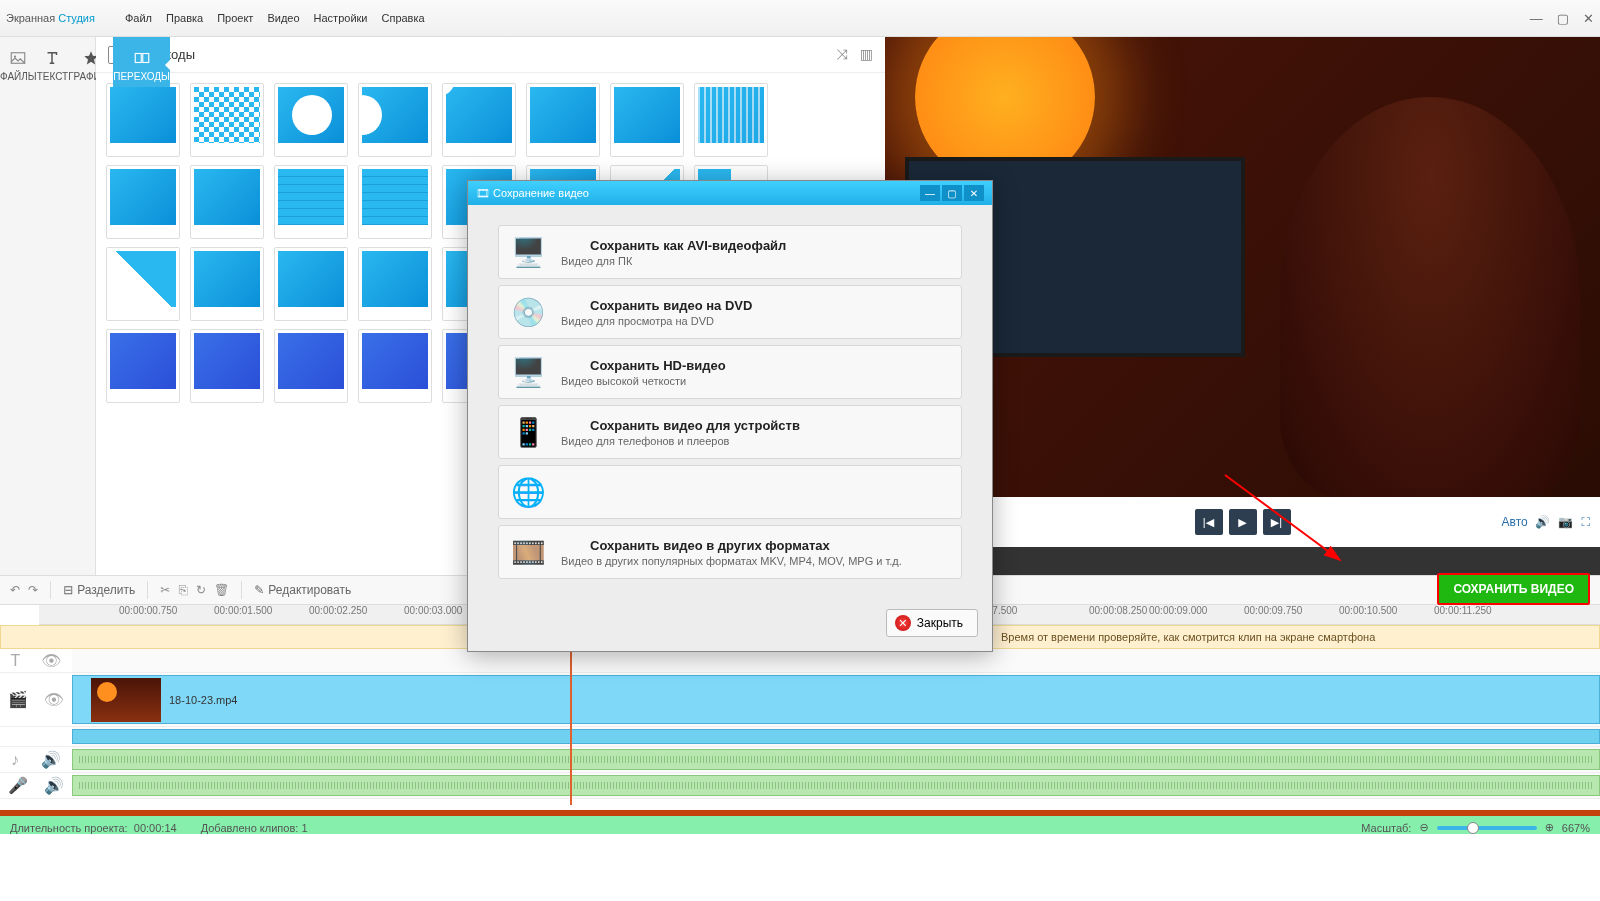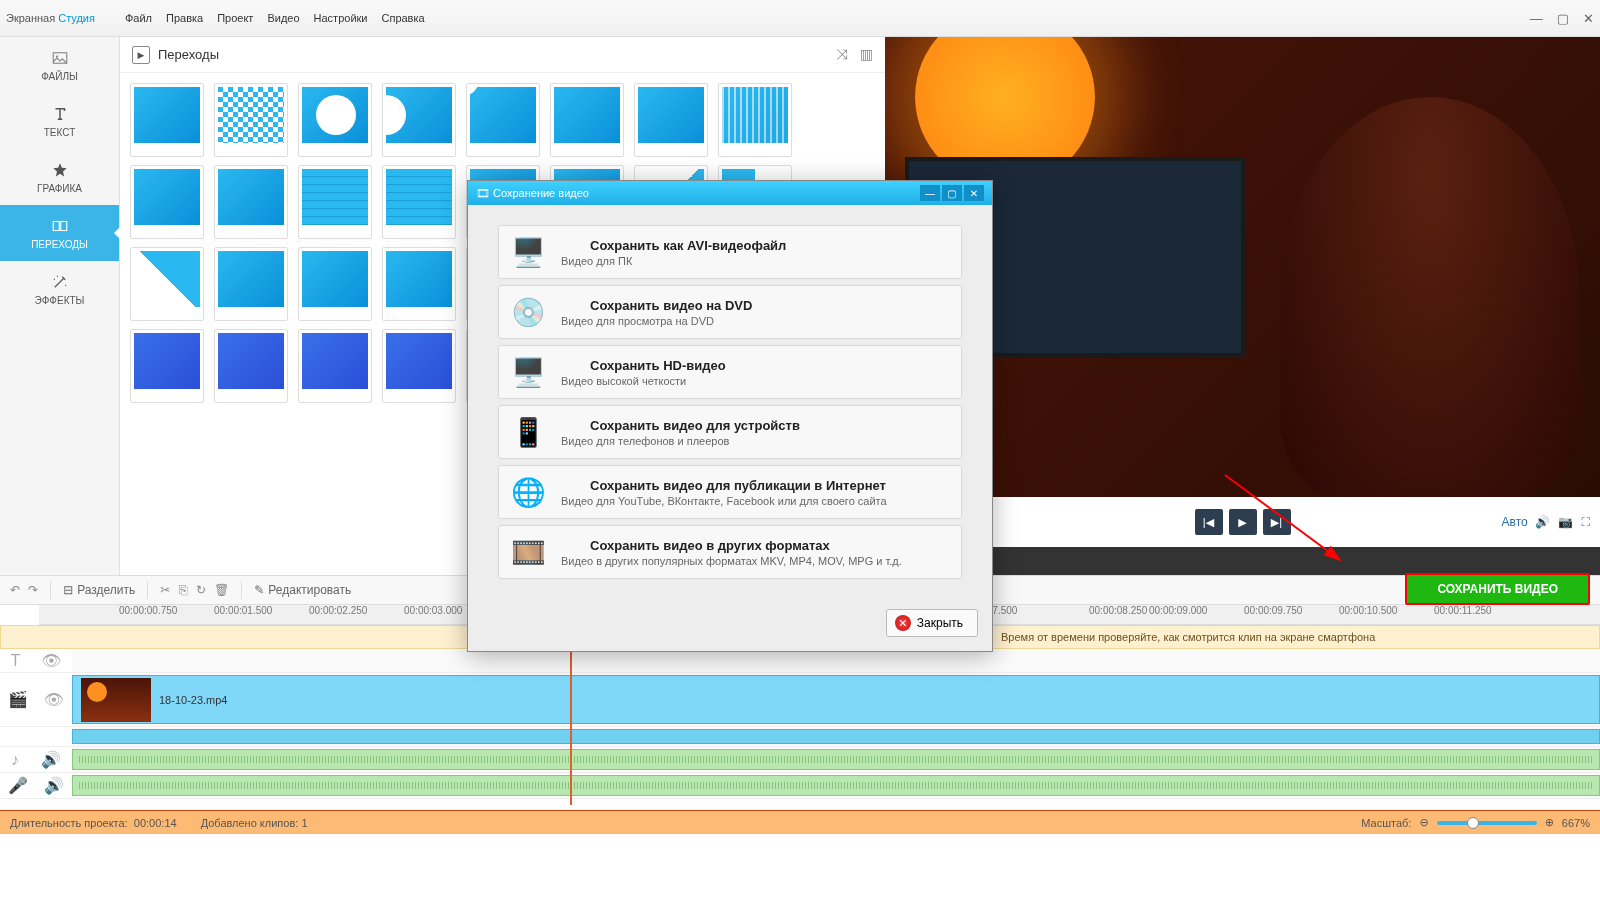--- a/index.html
+++ b/index.html
@@ -8,21 +8,21 @@
 
 .titlebar { height: 34px; background: linear-gradient(#fafafa,#f0f0f0); display: flex; align-items: center; padding: 18px 6px; font-size: 11px; color: #333; border-bottom: 1px solid #ddd; }
 .titlebar .brand1 { color: #555; }
 .titlebar .brand2 { color: #0099cc; margin-left: 3px; }
 .titlebar .menu { display: flex; gap: 14px; margin-left: 30px; }
 .titlebar .menu span { cursor: pointer; }
 .titlebar .winctrl { margin-left: auto; display: flex; gap: 14px; font-size: 13px; color: #666; }
 
 
 .main { display: flex; height: 538px; }
-.left-tabs { width: 120px; background: #f5f5f5; border-right: 1px solid #e0e0e0; display: flex; flex-direction: column; }
+.left-tabs { width: 96px; background: #f5f5f5; border-right: 1px solid #e0e0e0; display: flex; }
 .left-tab { height: 56px; display: flex; flex-direction: column; align-items: center; justify-content: center; font-size: 10px; color: #555; gap: 4px; cursor: pointer; }
 .left-tab.active { background: #3bb5e8; color: #fff; position: relative; }
 .left-tab.active::after { content: ''; position: absolute; right: -1px; top: 50%; transform: translateY(-50%); border: 6px solid transparent; border-right-color: #fff; }
 .left-tab svg { width: 18px; height: 18px; }
 
 
 .transitions-panel { flex: 1; background: #fff; display: flex; flex-direction: column; }
 .t-header { height: 36px; display: flex; align-items: center; padding: 0 12px; border-bottom: 1px solid #eee; }
 .t-header .t-icon { width: 18px; height: 18px; border: 1px solid #888; border-radius: 2px; display: flex; align-items: center; justify-content: center; font-size: 9px; color: #555; margin-right: 8px; }
 .t-header .t-title { font-size: 13px; color: #333; }
@@ -39,48 +39,48 @@
 
 .preview { width: 715px; background: #333; position: relative; }
 .preview-img { width: 100%; height: 460px; background: linear-gradient(135deg,#4a1408,#2a0c04); position: relative; overflow: hidden; }
 .lamp { position: absolute; width: 180px; height: 180px; border-radius: 50%; background: radial-gradient(circle,#ffb020,#ff8010); top: -30px; left: 30px; box-shadow: 0 0 60px 30px rgba(255,140,16,.4); }
 .monitor { position: absolute; top: 120px; left: 20px; width: 340px; height: 200px; background: #1a2838; border: 4px solid #1a1a1a; }
 .person { position: absolute; right: 20px; top: 60px; width: 300px; height: 400px; background: radial-gradient(ellipse at 50% 20%,#5a2010,#2a0804); border-radius: 50% 50% 20% 20%; }
 .preview-controls { height: 50px; background: #fff; display: flex; align-items: center; justify-content: center; gap: 6px; position: relative; }
 .pc-btn { width: 28px; height: 26px; background: #2c3e50; color: #fff; display: flex; align-items: center; justify-content: center; font-size: 11px; border-radius: 2px; cursor: pointer; }
 .pc-right { position: absolute; right: 10px; display: flex; gap: 8px; align-items: center; font-size: 12px; color: #2a6faa; }
 .save-btn-wrap { position: absolute; right: 10px; bottom: -30px; }
-.save-btn { background: #1eb810; color: #fff; padding: 7px 30px; font-size: 12px; font-weight: bold; border-radius: 2px; border: 2px solid red; cursor: pointer; }
+.save-btn { background: #1eb810; color: #fff; padding: 7px 14px; font-size: 12px; font-weight: bold; border-radius: 2px; border: 2px solid red; cursor: pointer; }
 
 
 .toolbar { height: 30px; background: #f8f8f8; border-top: 1px solid #ddd; border-bottom: 1px solid #ddd; display: flex; align-items: center; padding: 0 10px; gap: 8px; font-size: 12px; color: #888; }
 .toolbar .sep { width: 1px; height: 18px; background: #ddd; margin: 0 4px; }
 .toolbar .tb-btn { display: flex; align-items: center; gap: 4px; cursor: pointer; color: #666; }
 
 
 .timeline-wrap { height: 205px; background: #fff; position: relative; }
 .ruler { height: 20px; background: #f0f0f0; border-bottom: 1px solid #ddd; display: flex; font-size: 10px; color: #777; padding-left: 72px; position: relative; margin-left: 39px; }
 .ruler span { position: absolute; }
 .hint-bar { height: 24px; background: #fff0d0; border: 1px solid #f0d890; font-size: 11px; color: #6a5020; display: flex; align-items: center; padding-left: 1000px; }
 .tl-rows { }
 .tl-row { height: 34px; border-bottom: 1px solid #eee; display: flex; align-items: center; }
 .tl-row.big { height: 54px; }
 .tl-icons { width: 72px; display: flex; align-items: center; justify-content: space-around; color: #aaa; }
 .tl-content { flex: 1; height: 100%; position: relative; background: #fafafa; }
-.clip { position: absolute; left: 0; right: 0; top: 2px; bottom: 2px; background: #7fd8f8; border: 1px solid #4ab0d8; display: flex; align-items: center; padding-left: 8px; font-size: 11px; color: #333; }
+.clip { position: absolute; left: 0; right: 0; top: 2px; bottom: 2px; background: #7fd8f8; border: 1px solid #4ab0d8; display: flex; align-items: center; padding-left: 18px; font-size: 11px; color: #333; }
 .clip .thumb { width: 70px; height: 44px; background: linear-gradient(#4a1408,#8a3010); margin-right: 8px; position: relative; }
 .clip .thumb::after { content:''; position:absolute; width:20px;height:20px;border-radius:50%;background:#ff9020;top:4px;left:6px; }
 .clip.small { background: #6fd0f0; }
 .clip.audio { background: #b8e8b0; border-color: #8ac880; }
 .clip.audio .wave { position:absolute; inset:6px; background: repeating-linear-gradient(90deg,#6aa860,#6aa860 1px,transparent 1px,transparent 3px); opacity:.6; }
 .playhead { position: absolute; left: 570px; top: 0; width: 2px; height: 200px; background: #e06030; z-index: 5; }
 .playhead::before { content:''; position:absolute; top:-6px; left:-5px; border:6px solid transparent; border-top-color:#e06030; }
 
 
-.statusbar { height: 24px; background: #fdba74; border-top: 1px solid #c2410c; display: flex; align-items: center; padding: 0 10px; font-size: 11px; color: #555; gap: 24px; }
+.statusbar { height: 24px; background: #86efac; border-top: 6px solid #c2410c; display: flex; align-items: flex-end; padding: 0 10px; font-size: 11px; color: #555; gap: 24px; }
 .statusbar .right { margin-left: auto; display: flex; align-items: center; gap: 8px; }
 .zoom-slider { width: 100px; height: 4px; background: #3bb5e8; border-radius: 2px; position: relative; }
 .zoom-slider::after { content:''; position:absolute; width:10px;height:10px;background:#fff;border:1px solid #888;border-radius:50%;top:-4px;left:30px; }
 
 
 .dialog { position: absolute; left: 467px; top: 180px; width: 526px; background: #ededed; border: 1px solid #888; box-shadow: 0 4px 24px rgba(0,0,0,.3); z-index: 100; }
 .dialog-title { height: 24px; background: linear-gradient(#3fd0ff,#20b0e8); color: #fff; font-size: 11px; display: flex; align-items: center; padding: 0 8px; }
 .dialog-title .dw { margin-left: auto; display: flex; gap: 2px; }
 .dialog-title .dw span { width: 20px; height: 16px; background: #1090c8; display: flex; align-items: center; justify-content: center; font-size: 10px; cursor: pointer; }
 .dialog-body { padding: 20px 30px 14px; }
@@ -425,24 +425,20 @@
     </div>
     <div class="save-opt">
       <div class="oicon">📱</div>
       <div class="otext">
           <div class="ot">Сохранить видео для устройств</div>
           <div class="od">Видео для телефонов и плееров</div>
         </div>
     </div>
     <div class="save-opt">
       <div class="oicon">🌐</div>
-      <div class="otext">
-          <div class="ot">Сохранить видео для публикации в Интернет</div>
-          <div class="od">Видео для YouTube, ВКонтакте, Facebook или для своего сайта</div>
-        </div>
     </div>
     <div class="save-opt">
       <div class="oicon">🎞️</div>
       <div class="otext">
           <div class="ot">Сохранить видео в других форматах</div>
           <div class="od">Видео в других популярных форматах MKV, MP4, MOV, MPG и т.д.</div>
         </div>
     </div>
   </div>
   <div class="dialog-foot">

